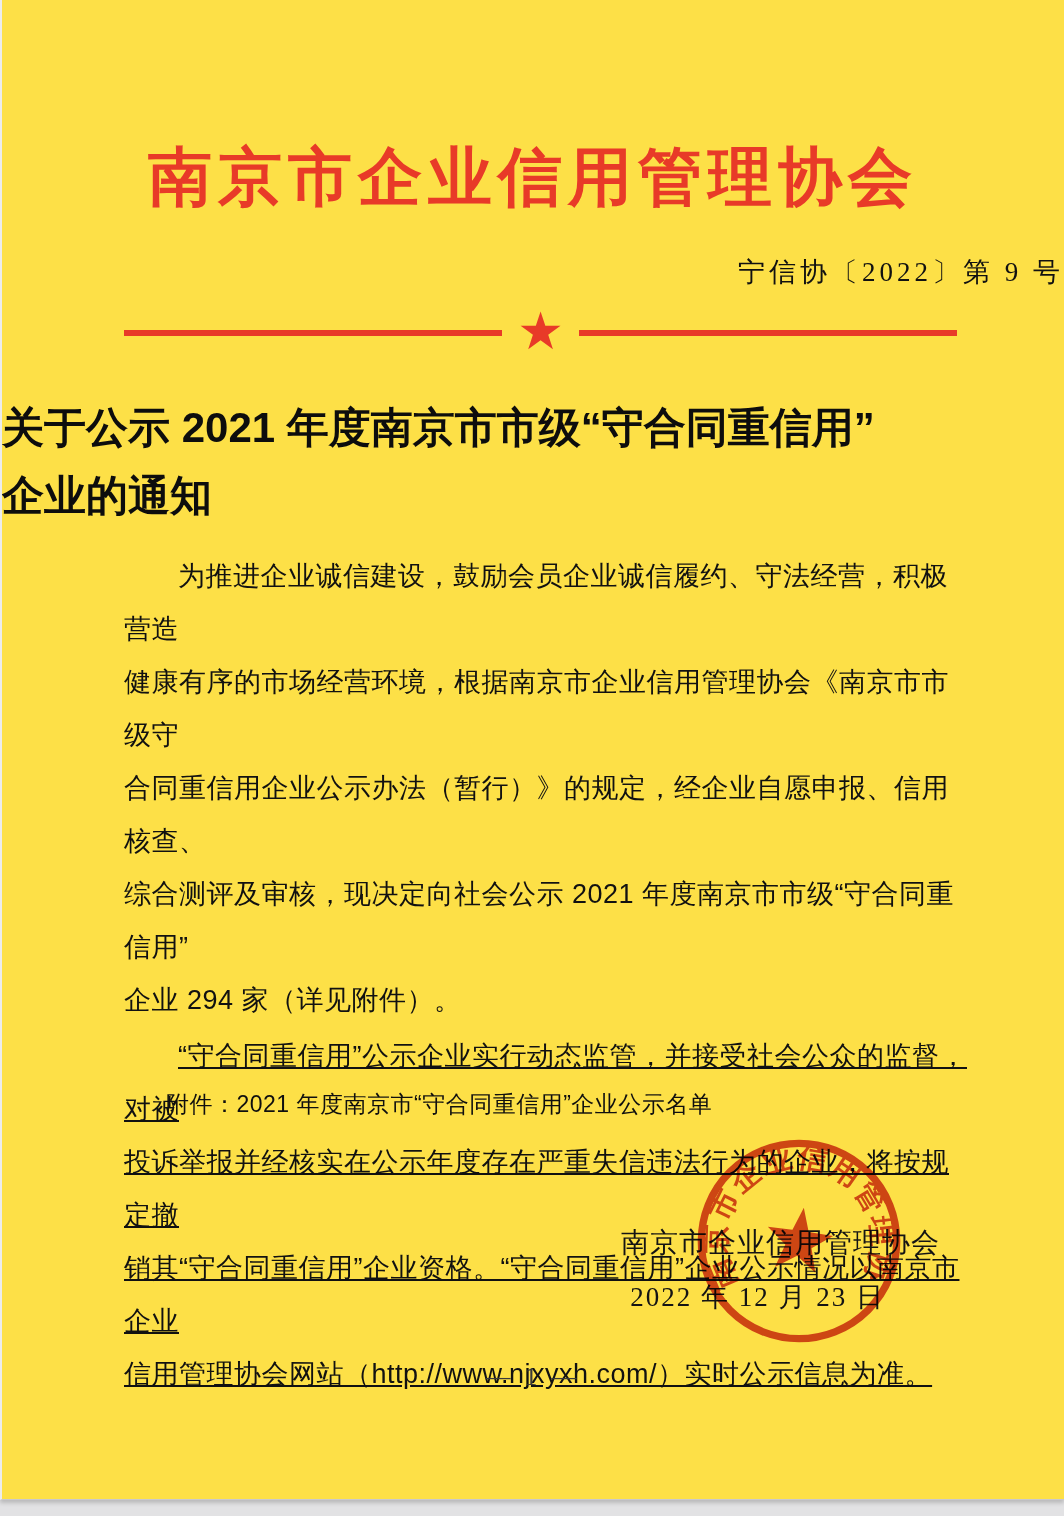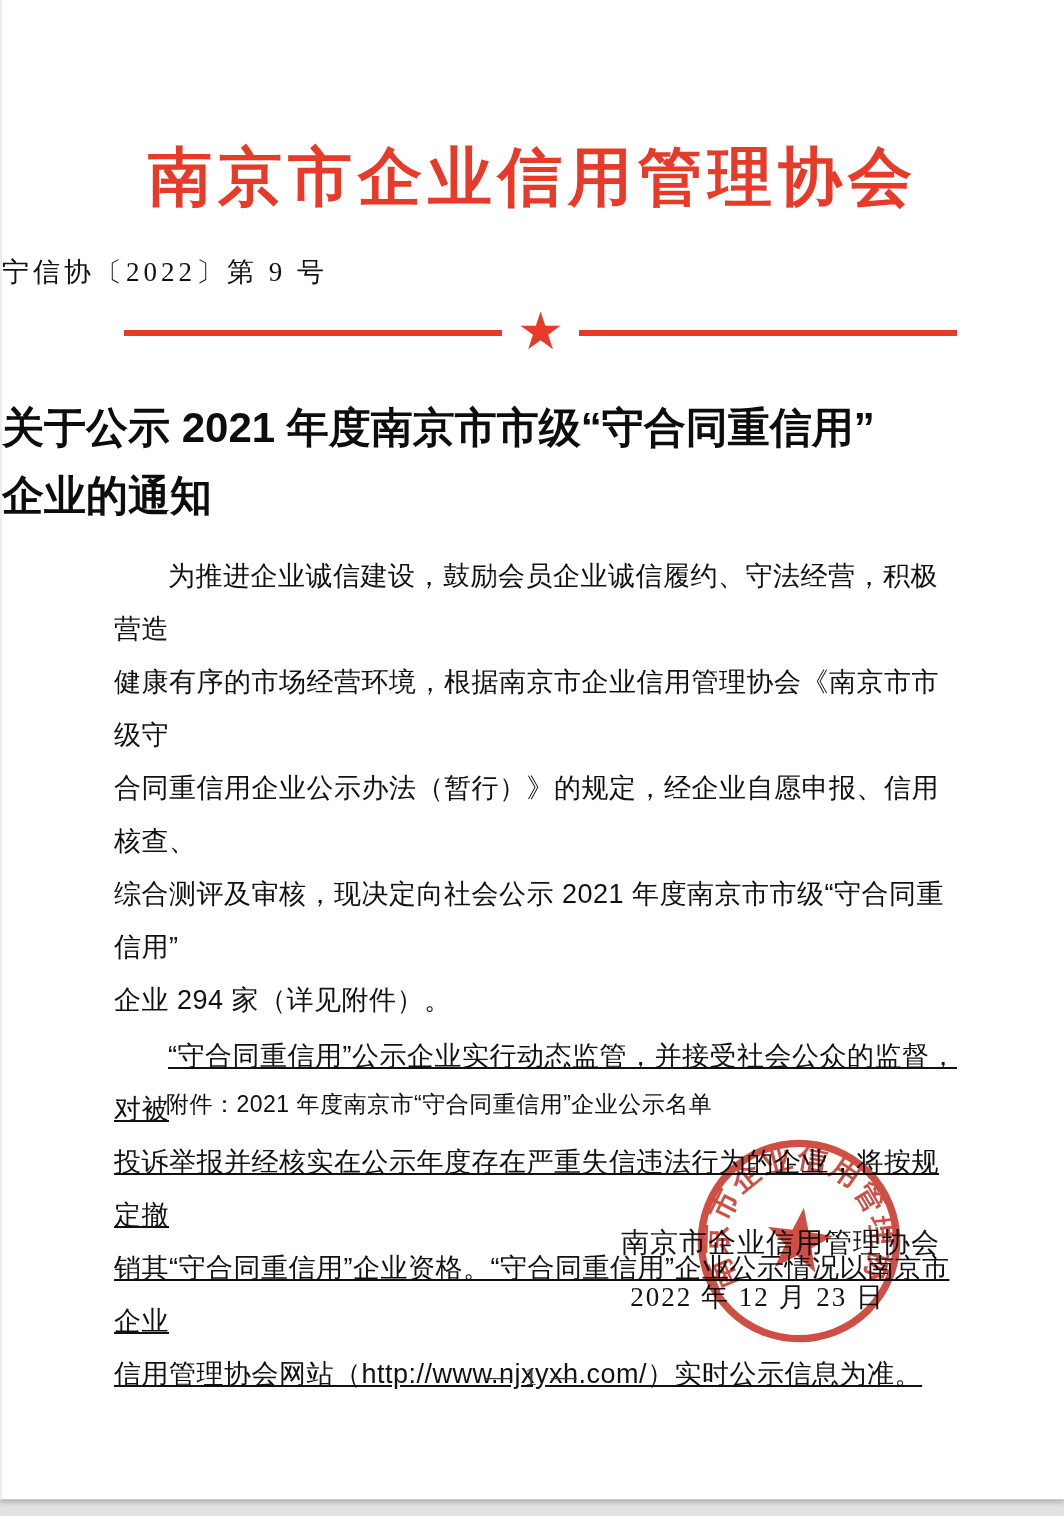--- a/index.html
+++ b/index.html
@@ -14,39 +14,39 @@
     font-family:"Liberation Sans",sans-serif;
     color:var(--ink);
   }
   .viewport{
     width:1064px;height:1516px;
     position:relative;
   }
   .page{
     position:relative;
     width:1064px;height:1500px;
-    background:#ffffff;
+    background:#fde047;
     border-left:2px solid #ececec;
     border-bottom:1px solid #c9c9cc;
     box-shadow:0 3px 4px rgba(0,0,0,.18);
     overflow:hidden;
   }
   .org-title{
     position:absolute;top:140px;left:0;right:0;
     text-align:center;
     font-size:64px;line-height:74px;
     font-weight:bold;
     letter-spacing:6px;
     color:var(--header-red);
     font-family:"Liberation Sans",sans-serif;
     white-space:nowrap;
   }
   .doc-number{
     position:absolute;top:254px;left:0;right:0;
-    text-align:left;
+    text-align:right;
     font-size:27px;line-height:36px;
     letter-spacing:4px;
     font-family:"Liberation Serif",serif;
     color:#111;
   }
   .red-rule{
     position:absolute;top:311px;left:122px;right:107px;
     height:44px;
     display:flex;align-items:center;
   }
@@ -62,21 +62,21 @@
   .doc-title{
     position:absolute;top:394px;left:0;right:0;
     text-align:left;
     font-size:42px;line-height:68px;
     font-weight:bold;
     color:#0d0d0d;
     white-space:pre-wrap;
     font-family:"Liberation Sans",sans-serif;
   }
   .body-text{
-    position:absolute;top:550px;left:112px;width:850px;
+    position:absolute;top:550px;left:122px;width:850px;
     font-size:27px;line-height:53px;
     letter-spacing:0.5px;
     color:#111;
     font-family:"Liberation Sans",sans-serif;
   }
   .body-text p{
     white-space:pre-wrap;
     text-indent:54px;
   }
   .body-text p + p{margin-top:3px;text-decoration:underline;}

